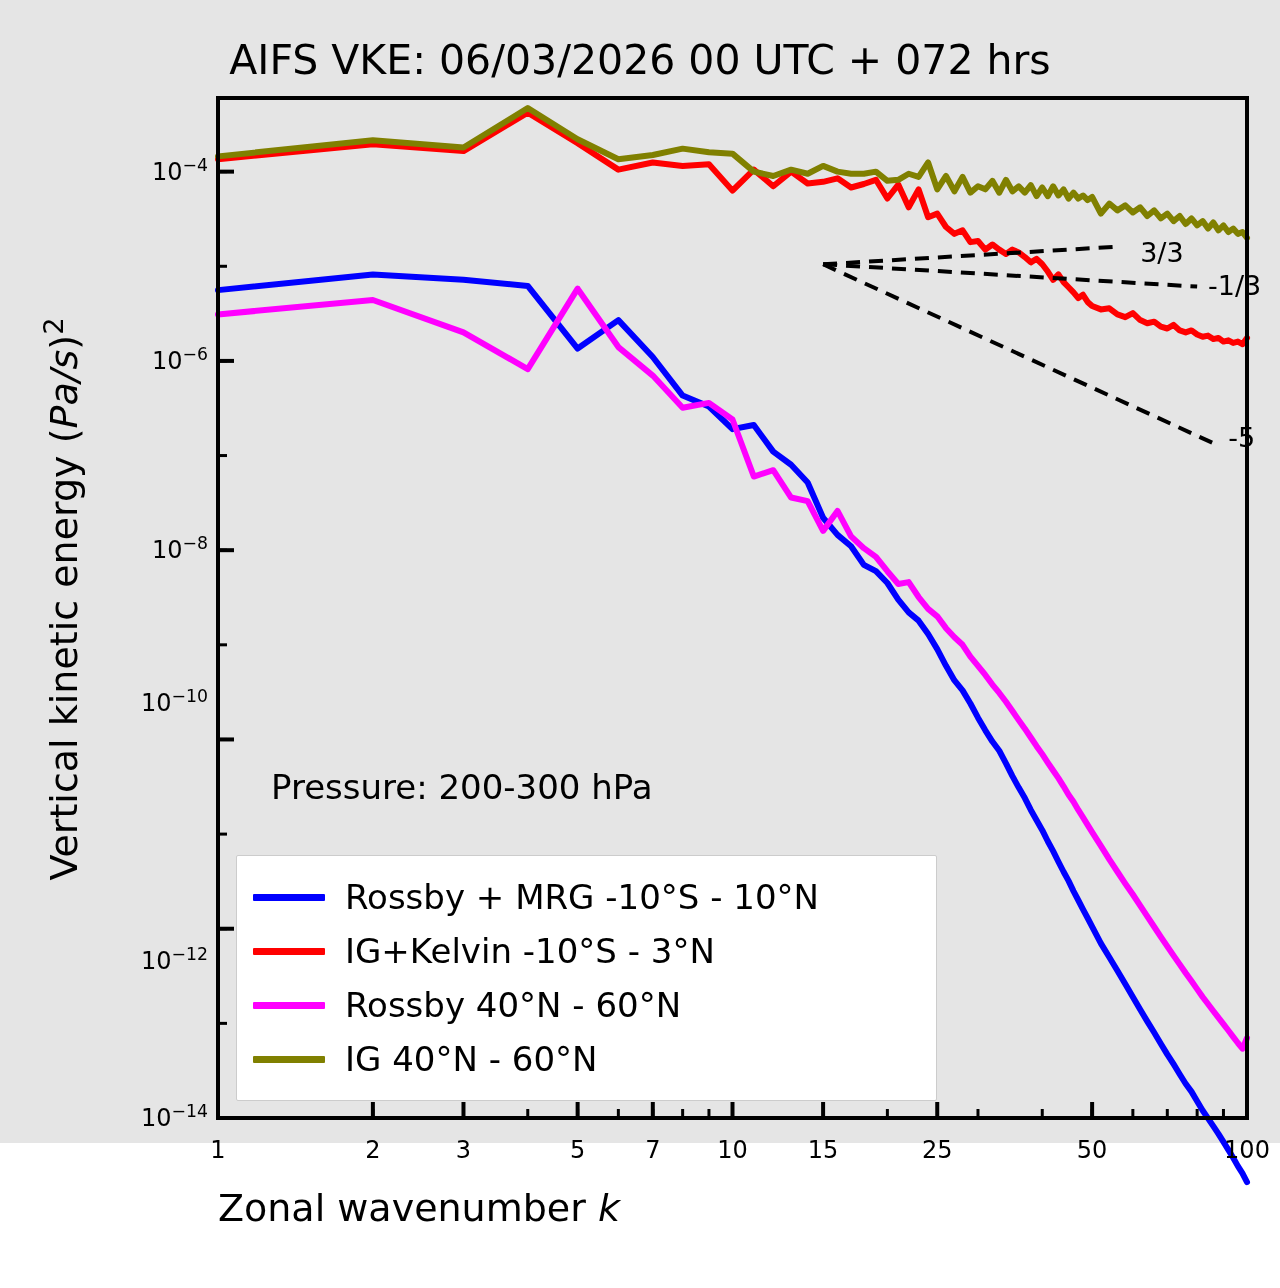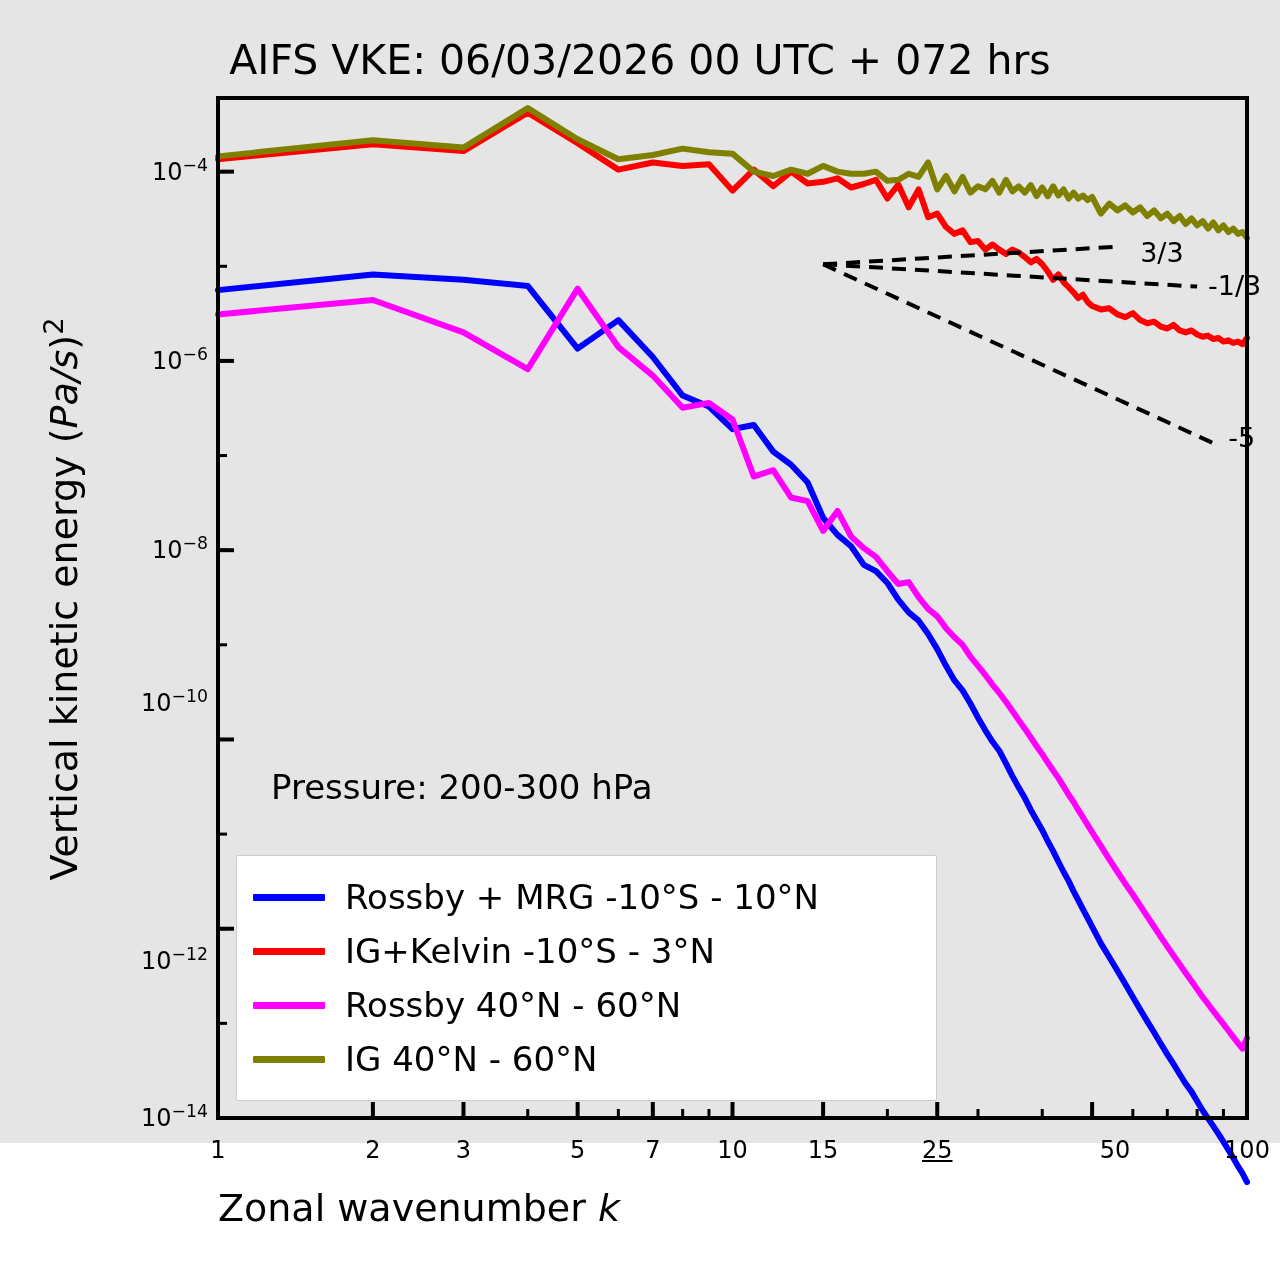--- a/index.html
+++ b/index.html
@@ -197,22 +197,22 @@
       <div class="tick-label ytick" style="left: 60px; width: 148px; top: 171.641px;"><span>10</span><sup class="exp">−4</sup></div>
     </div>
   <div id="xtick-layer">
       <div class="tick-label xtick" style="left: 218px; top: 1136px;">1</div>
       <div class="tick-label xtick" style="left: 372.88px; top: 1136px;">2</div>
       <div class="tick-label xtick" style="left: 463.479px; top: 1136px;">3</div>
       <div class="tick-label xtick" style="left: 577.62px; top: 1136px;">5</div>
       <div class="tick-label xtick" style="left: 652.803px; top: 1136px;">7</div>
       <div class="tick-label xtick" style="left: 732.5px; top: 1136px;">10</div>
       <div class="tick-label xtick" style="left: 823.099px; top: 1136px;">15</div>
-      <div class="tick-label xtick" style="left: 937.24px; top: 1136px; text-decoration: underline;">25</div>
-      <div class="tick-label xtick" style="left: 1092.12px; top: 1136px; margin-left: 23px;">50</div>
+      <div class="tick-label xtick" style="left: 937.24px; top: 1136px;">25</div>
+      <div class="tick-label xtick" style="left: 1092.12px; top: 1136px;">50</div>
       <div class="tick-label xtick" style="left: 1247px; top: 1136px;">100</div>
     </div>
 
   <div id="ylabel-wrap">
     <span class="axis-label">
       <span>Vertical kinetic energy (</span><span class="it">Pa/s</span><span>)</span><sup class="exp">2</sup>
     </span>
   </div>
 
   <div id="xlabel-wrap">

